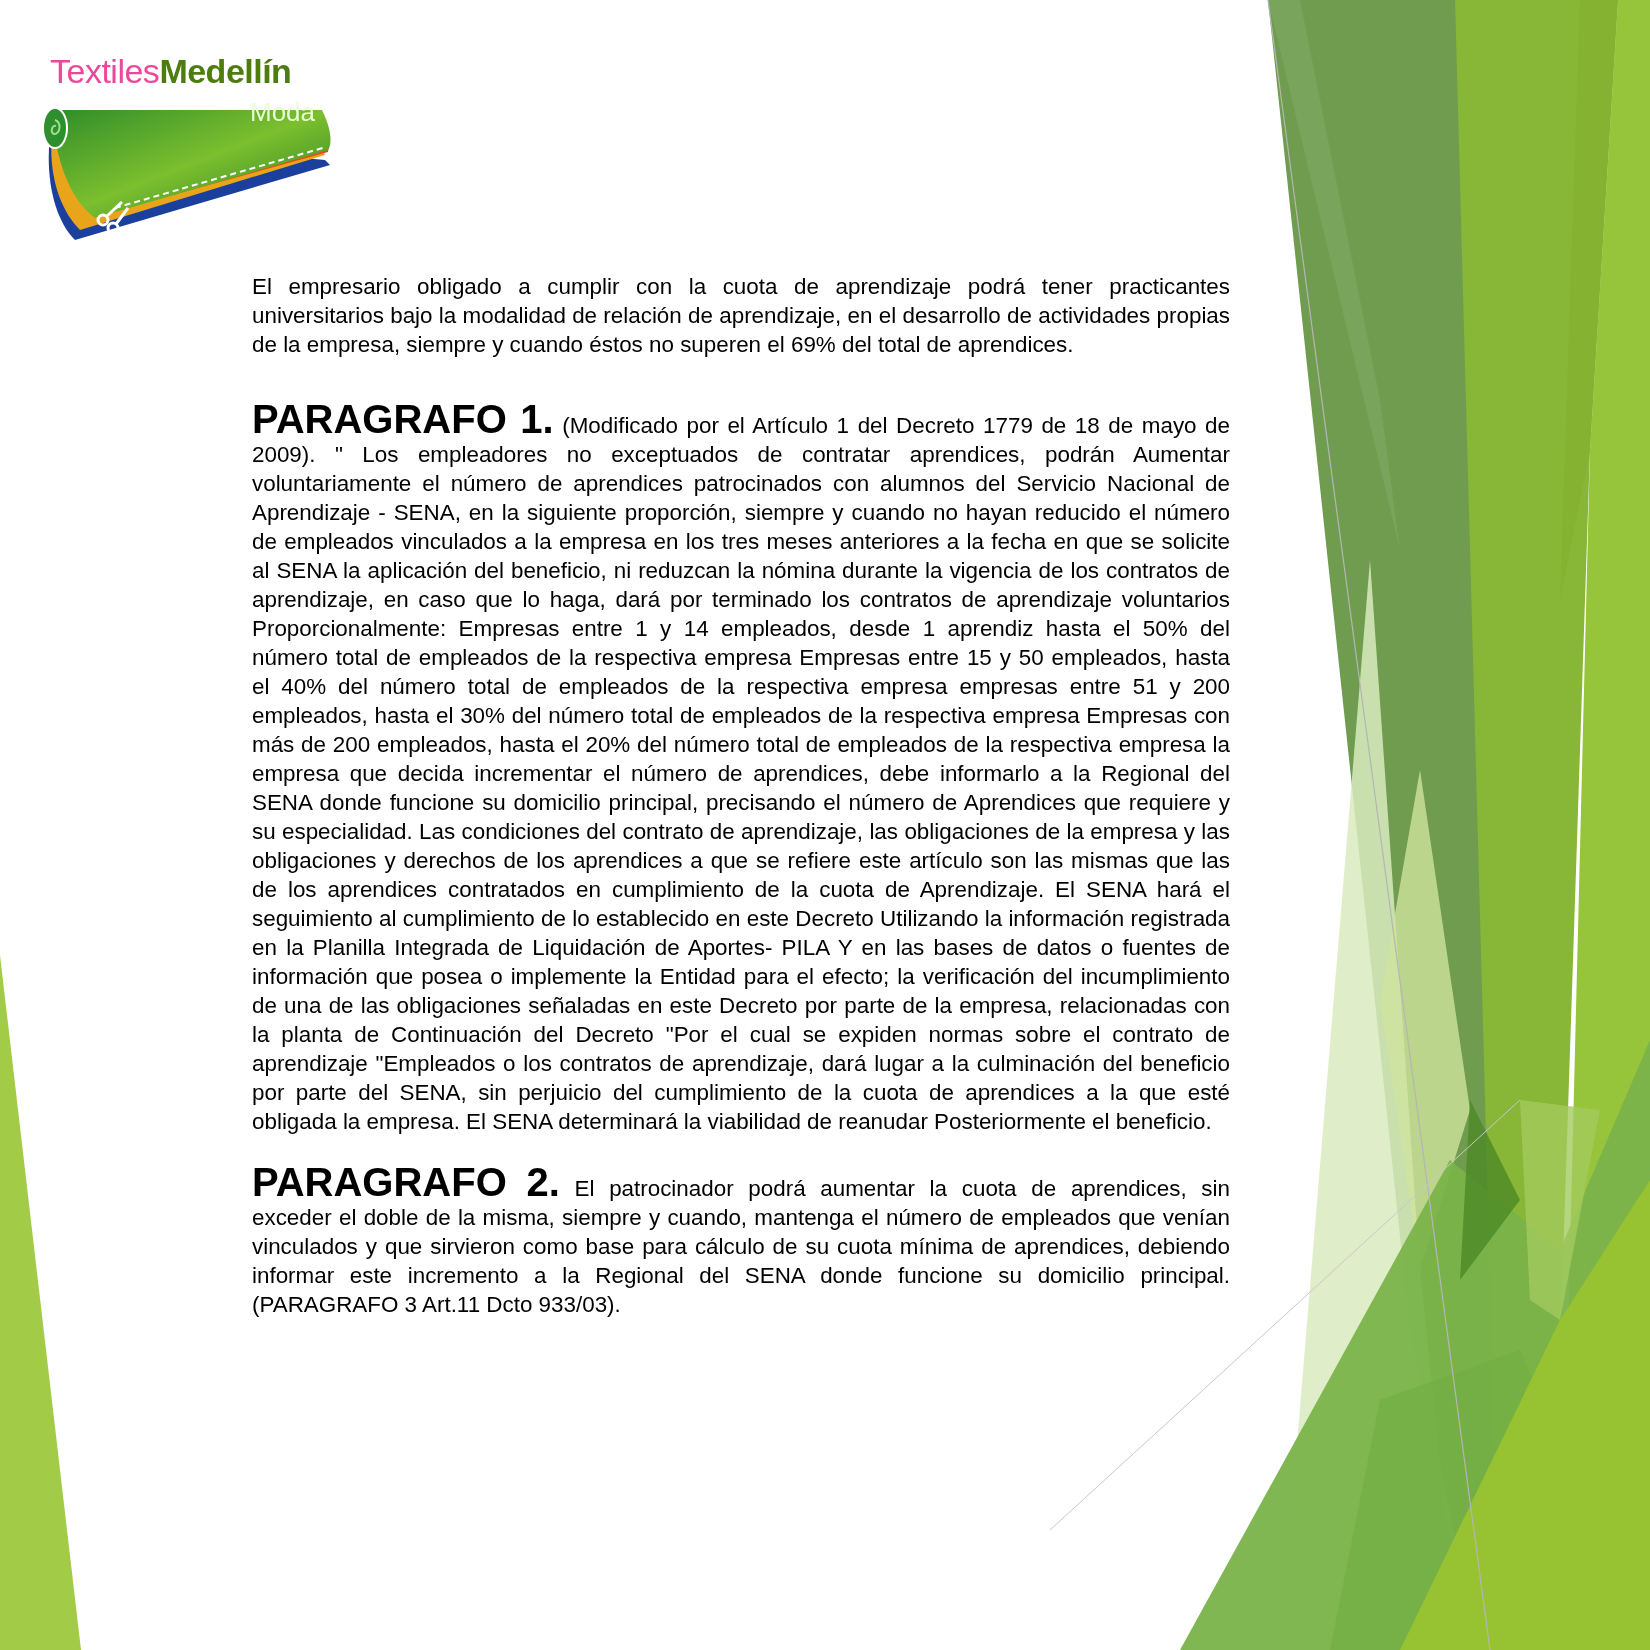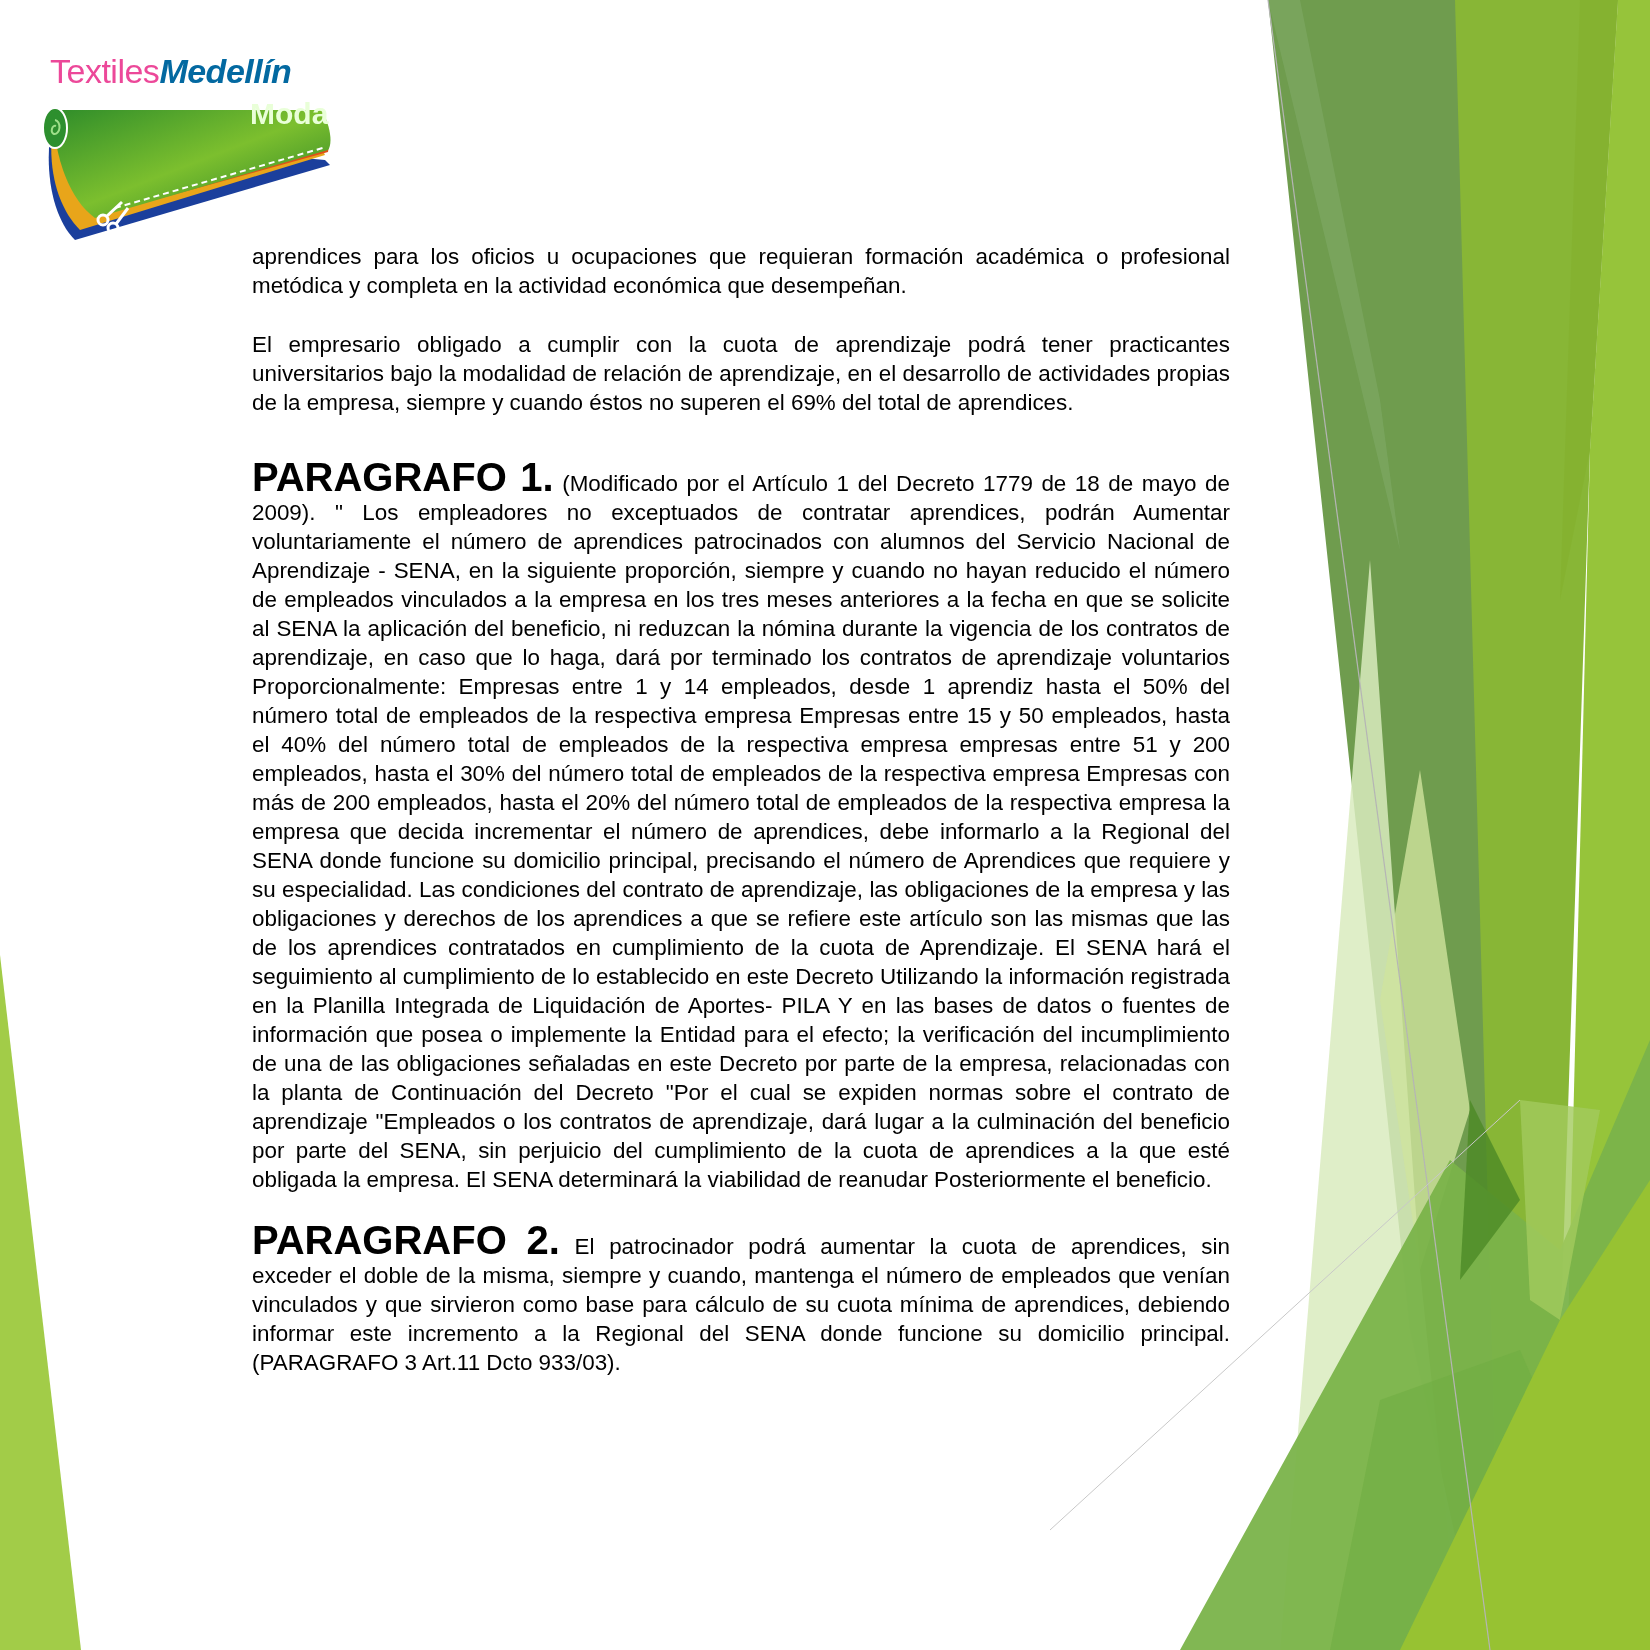--- a/index.html
+++ b/index.html
@@ -10,25 +10,25 @@
       font-family: "Liberation Sans", sans-serif;
       color: #000;
     }
     .bg-deco { position: absolute; left: 0; top: 0; width: 1650px; height: 1650px; z-index: 0; }
     .logo { position: absolute; left: 40px; top: 52px; width: 300px; height: 210px; z-index: 2; }
     .logo-text {
       position: absolute; left: 10px; top: 0; white-space: nowrap;
       font-size: 34px; color: #555; letter-spacing: -0.5px;
     }
     .logo-text .light { font-weight: normal; color: #ec4899; }
-    .logo-text .bold { font-weight: bold; color: #0369a1; font-style: italic; }
+    .logo-text .bold { font-weight: bold; color: #4d7c0f; }
     .logo-svg { position: absolute; left: 0; top: 38px; }
     .logo-moda {
       position: absolute; left: 210px; top: 45px;
-      font-size: 30px; color: #e9ffd8; font-weight: bold;
+      font-size: 26px; color: #e9ffd8; font-weight: normal;
     }
 
     .content {
       position: absolute; left: 252px; top: 242px; width: 978px; z-index: 3;
       font-size: 22.4px; line-height: 29px; text-align: justify;
     }
     .content p { margin: 0; }
     .gap1 { height: 30px; }
     .gap2 { height: 46px; }
     .gap3 { height: 32px; }
@@ -94,20 +94,19 @@
 
     <circle cx="63" cy="130" r="5" fill="none" stroke="#ffffff" stroke-width="3"></circle>
     <circle cx="73" cy="138" r="5" fill="none" stroke="#ffffff" stroke-width="3"></circle>
     <line x1="67" y1="126" x2="82" y2="112" stroke="#ffffff" stroke-width="3"></line>
     <line x1="76" y1="134" x2="88" y2="118" stroke="#ffffff" stroke-width="3"></line>
   </svg>
   <div class="logo-moda">Moda</div>
 </div>
 
 <div class="content">
-  <p>aprendices para los oficios u ocupaciones que requieran formación académica o profesional metódica y completa en la actividad económica que desempeñan.</p>
   <div class="gap1"></div>
   <p>El empresario obligado a cumplir con la cuota de aprendizaje podrá tener practicantes universitarios bajo la modalidad de relación de aprendizaje, en el desarrollo de actividades propias de la empresa, siempre y cuando éstos no superen el 69% del total de aprendices.</p>
   <div class="gap2"></div>
   <p><span class="heading">PARAGRAFO 1.</span><span> (Modificado por el Artículo 1 del Decreto 1779 de 18 de mayo de 2009). " Los empleadores no exceptuados de contratar aprendices, podrán Aumentar voluntariamente el número de aprendices patrocinados con alumnos del Servicio Nacional de Aprendizaje - SENA, en la siguiente proporción, siempre y cuando no hayan reducido el número de empleados vinculados a la empresa en los tres meses anteriores a la fecha en que se solicite al SENA la aplicación del beneficio, ni reduzcan la nómina durante la vigencia de los contratos de aprendizaje, en caso que lo haga, dará por terminado los contratos de aprendizaje voluntarios Proporcionalmente: Empresas entre 1 y 14 empleados, desde 1 aprendiz hasta el 50% del número total de empleados de la respectiva empresa Empresas entre 15 y 50 empleados, hasta el 40% del número total de empleados de la respectiva empresa empresas entre 51 y 200 empleados, hasta el 30% del número total de empleados de la respectiva empresa Empresas con más de 200 empleados, hasta el 20% del número total de empleados de la respectiva empresa la empresa que decida incrementar el número de aprendices, debe informarlo a la Regional del SENA donde funcione su domicilio principal, precisando el número de Aprendices que requiere y su especialidad. Las condiciones del contrato de aprendizaje, las obligaciones de la empresa y las obligaciones y derechos de los aprendices a que se refiere este artículo son las mismas que las de los aprendices contratados en cumplimiento de la cuota de Aprendizaje. El SENA hará el seguimiento al cumplimiento de lo establecido en este Decreto Utilizando la información registrada en la Planilla Integrada de Liquidación de Aportes- PILA Y en las bases de datos o fuentes de información que posea o implemente la Entidad para el efecto; la verificación del incumplimiento de una de las obligaciones señaladas en este Decreto por parte de la empresa, relacionadas con la planta de Continuación del Decreto "Por el cual se expiden normas sobre el contrato de aprendizaje "Empleados o los contratos de aprendizaje, dará lugar a la culminación del beneficio por parte del SENA, sin perjuicio del cumplimiento de la cuota de aprendices a la que esté obligada la empresa. El SENA determinará la viabilidad de reanudar Posteriormente el beneficio.</span></p>
   <div class="gap3"></div>
   <p><span class="heading">PARAGRAFO 2.</span><span> El patrocinador podrá aumentar la cuota de aprendices, sin exceder el doble de la misma, siempre y cuando, mantenga el número de empleados que venían vinculados y que sirvieron como base para cálculo de su cuota mínima de aprendices, debiendo informar este incremento a la Regional del SENA donde funcione su domicilio principal. (PARAGRAFO 3 Art.11 Dcto 933/03).</span></p>
 </div>
 
 </body></html>

